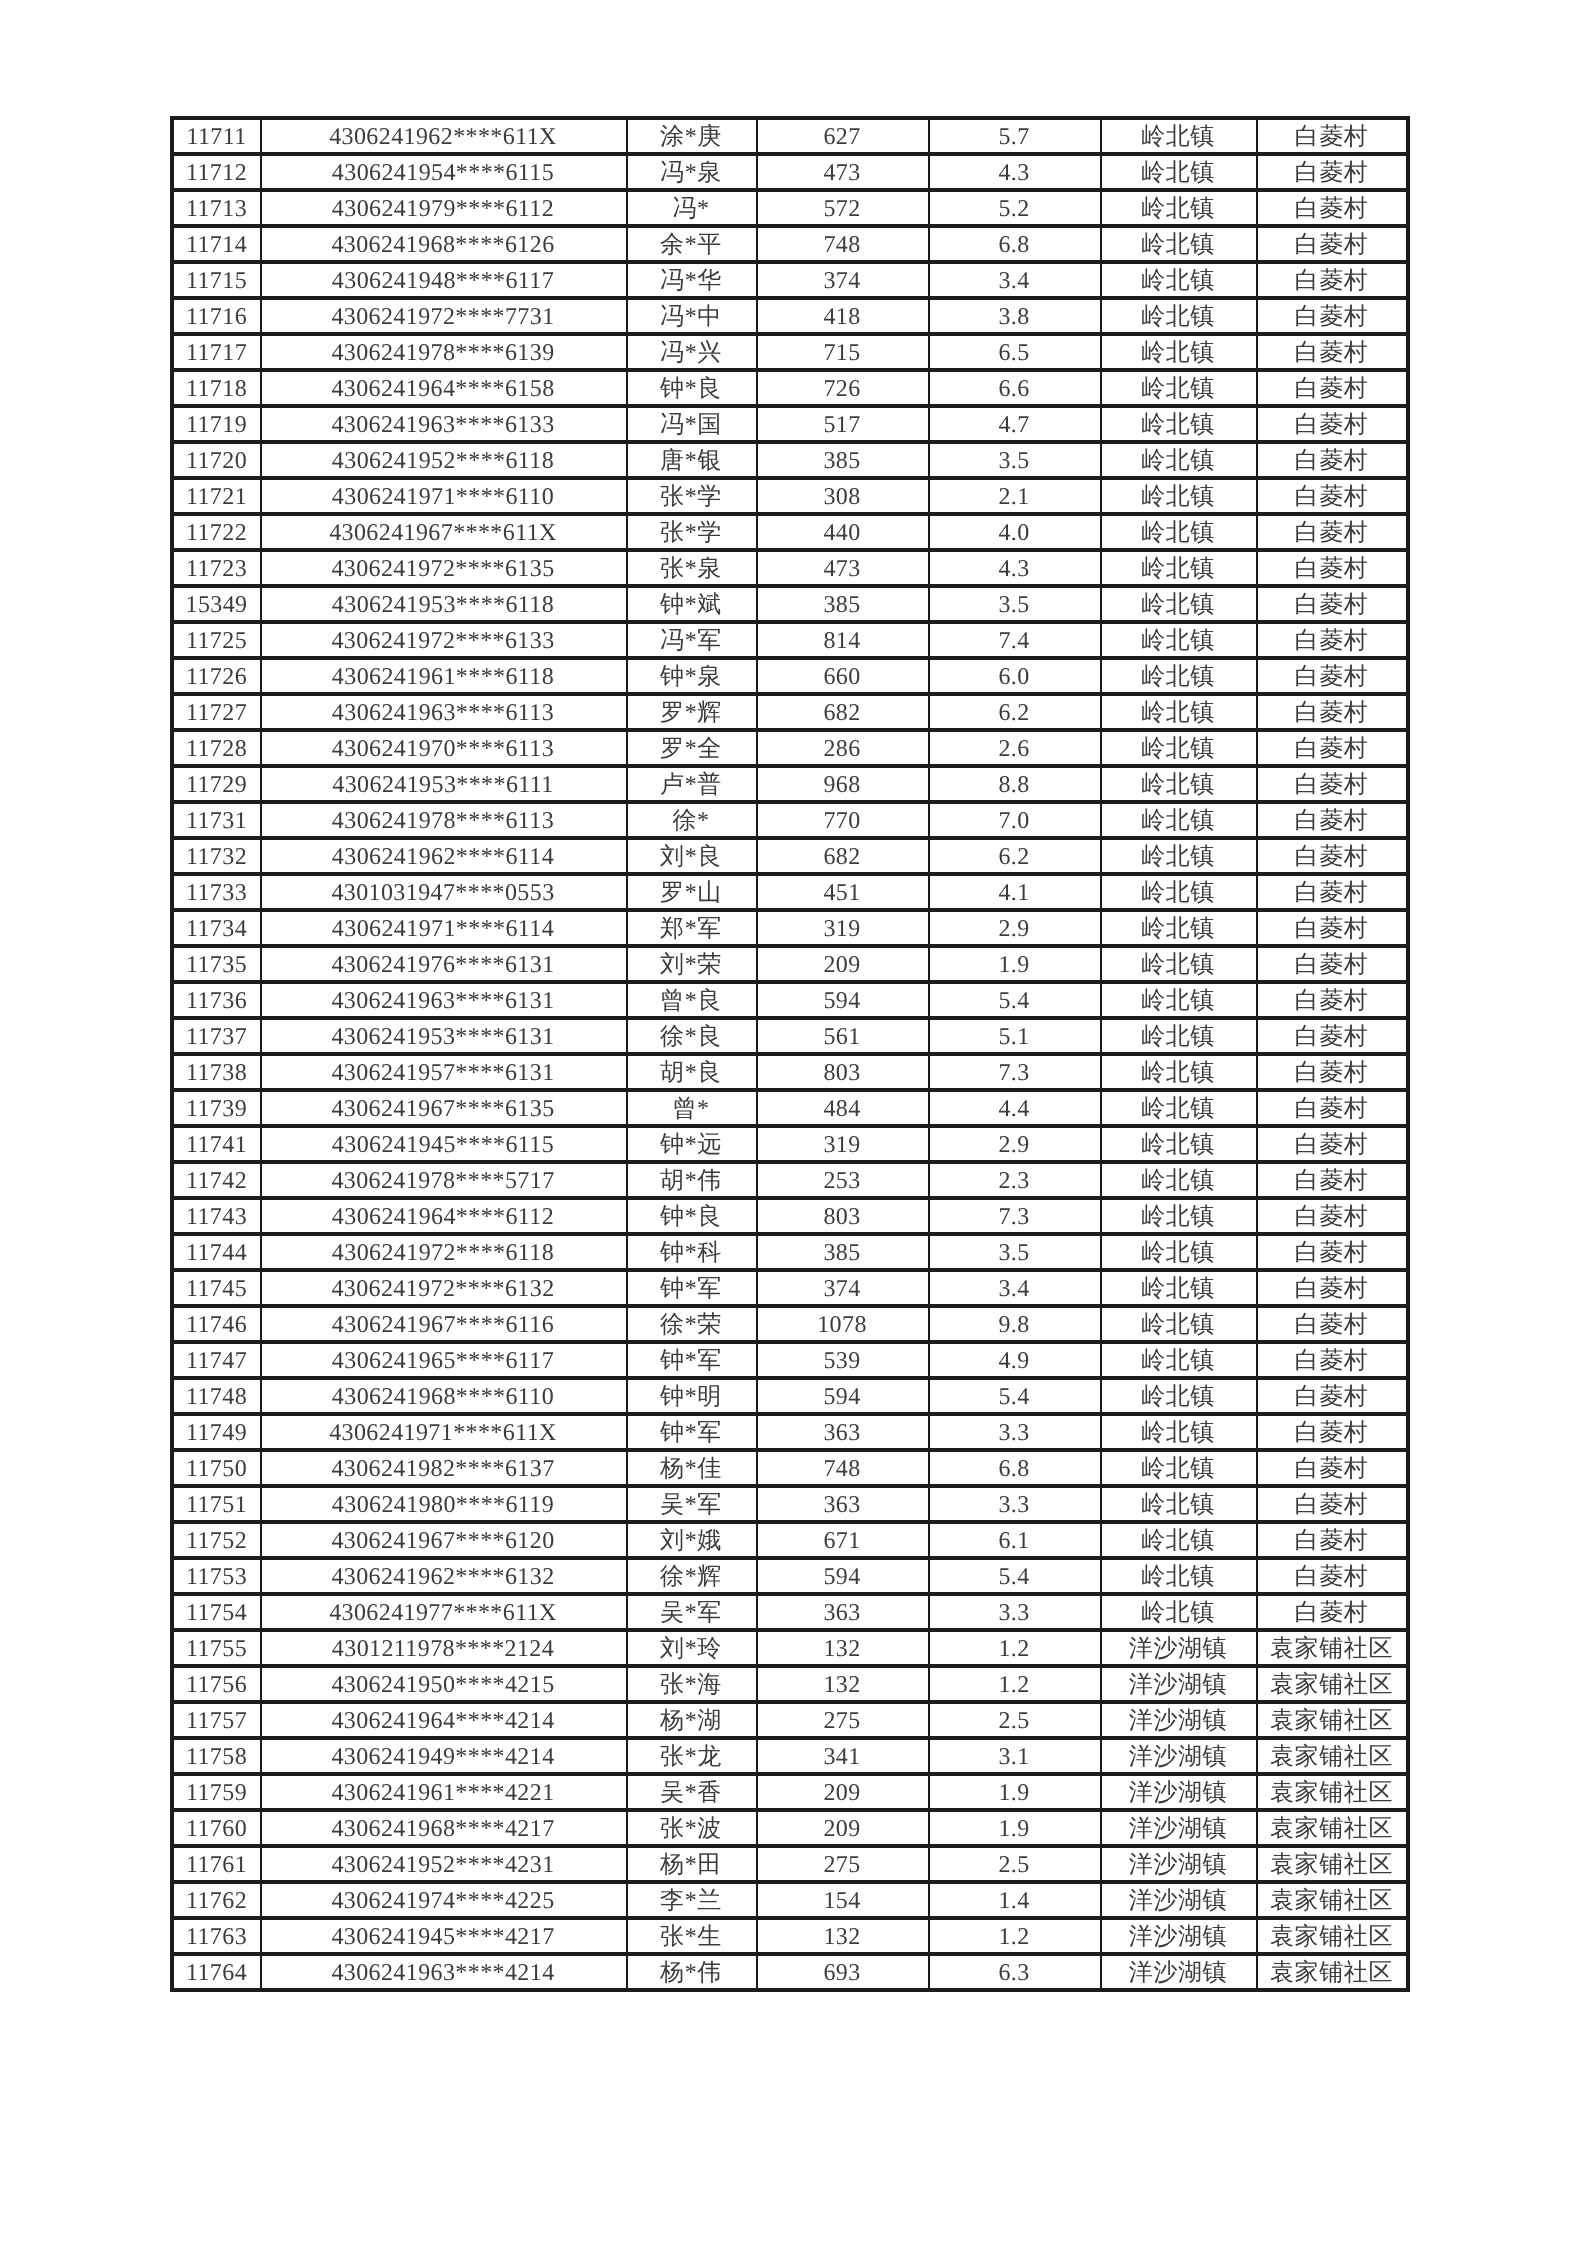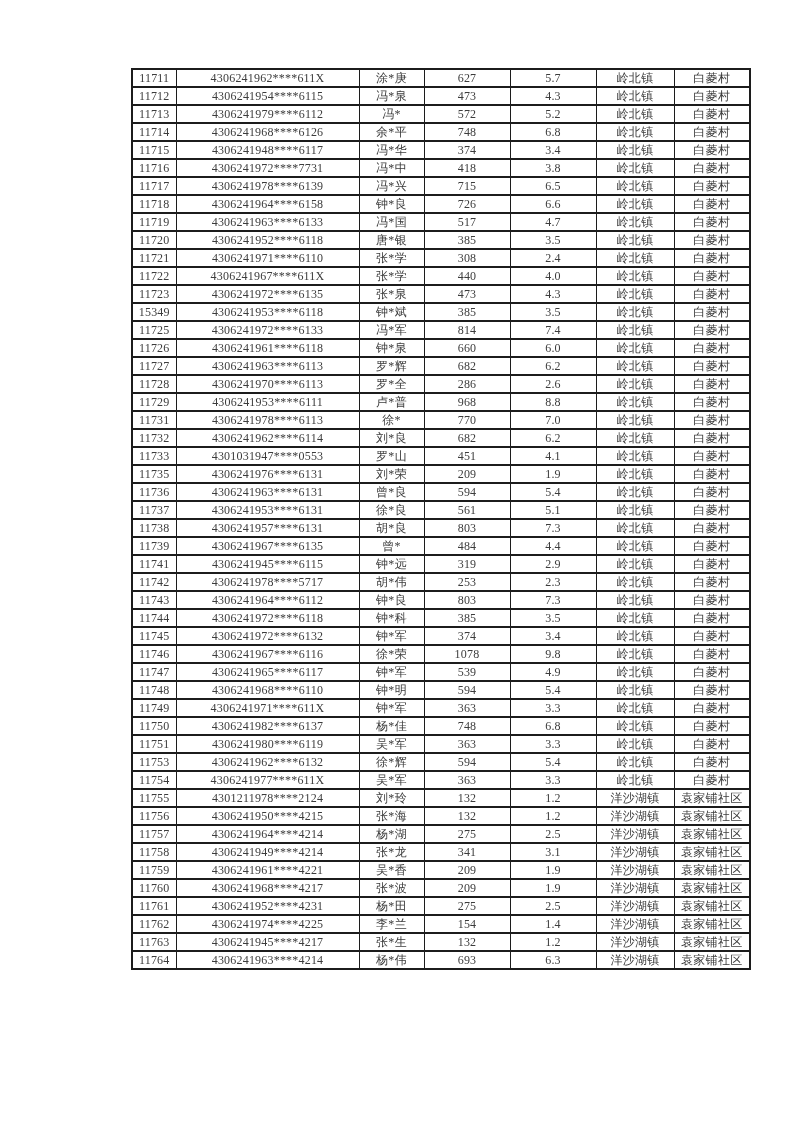--- a/index.html
+++ b/index.html
@@ -15,26 +15,25 @@
   }
   .page {
     position: relative;
     width: 794px;
     height: 1122px;
     background: #ffffff;
   }
   .data-table {
     position: absolute;
     left: 85px;
-    top: 68px;
+    top: 58px;
     width: 618px;
     border-collapse: collapse;
     table-layout: fixed;
     border: 2px solid #1c1c1c;
-    margin-left: 46px;
   }
   .data-table td {
     border: 1px solid #1c1c1c;
     border-top-width: 2px;
     border-bottom-width: 2px;
     height: 16px;
     padding: 0 1px;
     font-size: 12px;
     line-height: 16px;
     text-align: center;
@@ -152,21 +151,21 @@
         <td class="num">385</td>
         <td class="num">3.5</td>
         <td>岭北镇</td>
         <td>白菱村</td>
       </tr>
         <tr class="">
         <td class="num">11721</td>
         <td class="num">4306241971****6110</td>
         <td>张*学</td>
         <td class="num">308</td>
-        <td class="num">2.4</td>
+        <td class="num">2.1</td>
         <td>岭北镇</td>
         <td>白菱村</td>
       </tr>
         <tr class="">
         <td class="num">11722</td>
         <td class="num">4306241967****611X</td>
         <td>张*学</td>
         <td class="num">440</td>
         <td class="num">4.0</td>
         <td>岭北镇</td>
@@ -256,20 +255,29 @@
         <tr class="">
         <td class="num">11733</td>
         <td class="num">4301031947****0553</td>
         <td>罗*山</td>
         <td class="num">451</td>
         <td class="num">4.1</td>
         <td>岭北镇</td>
         <td>白菱村</td>
       </tr>
         <tr class="">
+        <td class="num">11734</td>
+        <td class="num">4306241971****6114</td>
+        <td>郑*军</td>
+        <td class="num">319</td>
+        <td class="num">2.9</td>
+        <td>岭北镇</td>
+        <td>白菱村</td>
+      </tr>
+        <tr class="">
         <td class="num">11735</td>
         <td class="num">4306241976****6131</td>
         <td>刘*荣</td>
         <td class="num">209</td>
         <td class="num">1.9</td>
         <td>岭北镇</td>
         <td>白菱村</td>
       </tr>
         <tr class="">
         <td class="num">11736</td>
@@ -400,20 +408,29 @@
         <tr class="">
         <td class="num">11751</td>
         <td class="num">4306241980****6119</td>
         <td>吴*军</td>
         <td class="num">363</td>
         <td class="num">3.3</td>
         <td>岭北镇</td>
         <td>白菱村</td>
       </tr>
         <tr class="">
+        <td class="num">11752</td>
+        <td class="num">4306241967****6120</td>
+        <td>刘*娥</td>
+        <td class="num">671</td>
+        <td class="num">6.1</td>
+        <td>岭北镇</td>
+        <td>白菱村</td>
+      </tr>
+        <tr class="">
         <td class="num">11753</td>
         <td class="num">4306241962****6132</td>
         <td>徐*辉</td>
         <td class="num">594</td>
         <td class="num">5.4</td>
         <td>岭北镇</td>
         <td>白菱村</td>
       </tr>
         <tr class="">
         <td class="num">11754</td>

